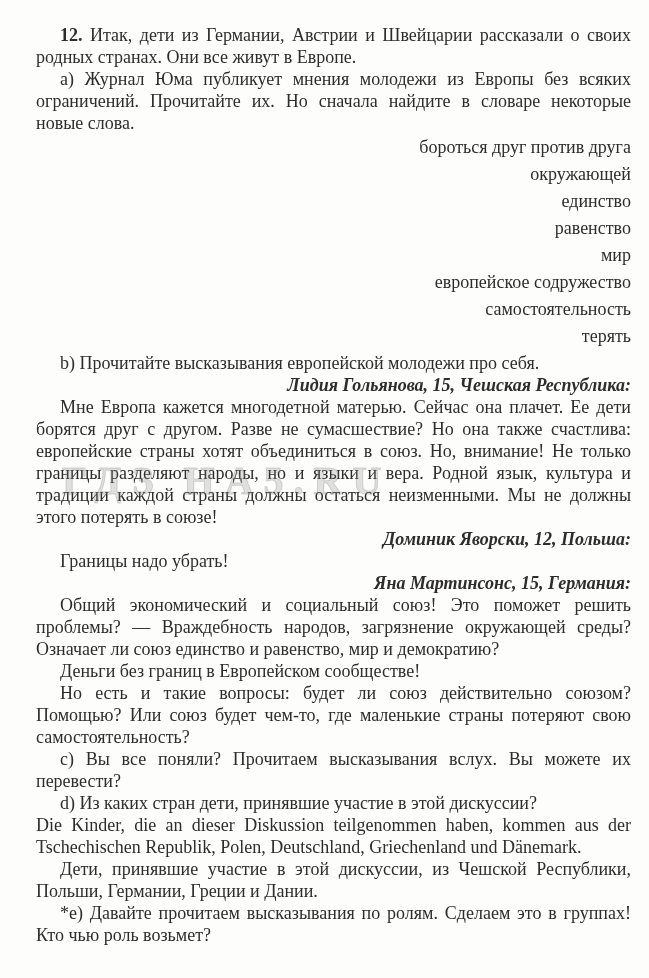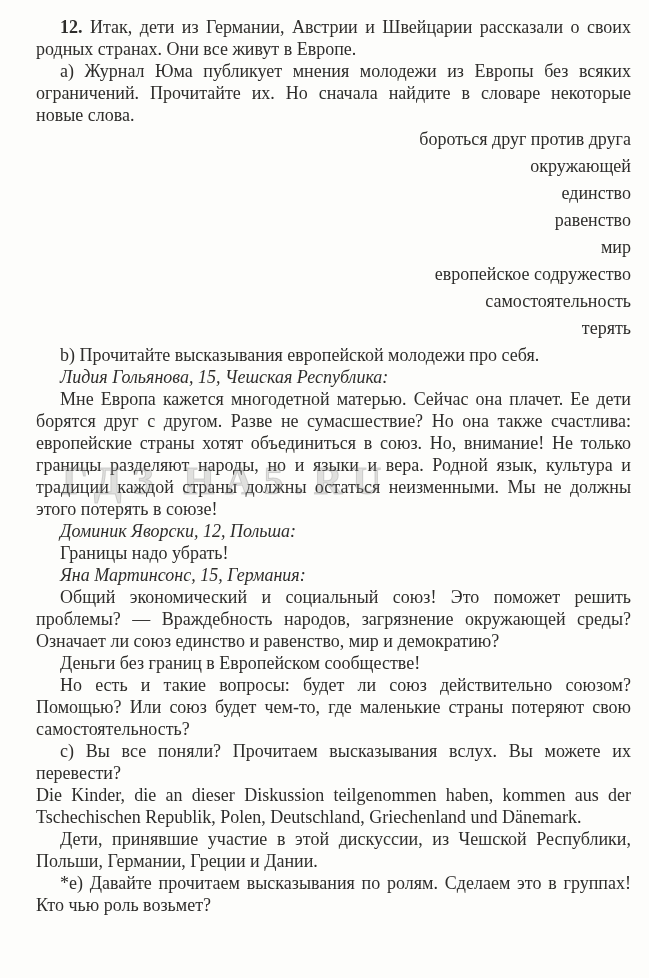--- a/index.html
+++ b/index.html
@@ -7,40 +7,41 @@
     padding: 0;
     background: #e8e8e6;
   }
   .page {
     position: relative;
     width: 649px;
     height: 978px;
     margin: 0 auto;
     background: #fdfdfb;
     box-sizing: border-box;
-    padding: 16px 18px 4px 36px;
+    padding: 24px 18px 4px 36px;
     font-family: "Liberation Serif", "DejaVu Serif", serif;
     font-size: 18px;
     line-height: 22px;
     color: #2e2d2b;
     overflow: hidden;
   }
   .para {
     margin: 0;
     text-indent: 24px;
     text-align: justify;
   }
   .para.no-indent {
     text-indent: 0;
   }
   .speaker {
     margin: 0;
     text-indent: 24px;
     font-style: italic;
-    text-align: left;
+    text-align: right;
+    font-weight: bold;
   }
   .task-number {
     font-weight: bold;
   }
   .vocab {
     list-style: none;
     margin: 2px 0 2px 0;
     padding: 0 0 0 8px;
   }
   .vocab li {
@@ -95,20 +96,21 @@
 
   <p class="speaker">Яна Мартинсонс, 15, Германия:</p>
   <p class="para">Общий экономический и социальный союз! Это поможет решить проблемы? — Враждебность народов, загрязнение окружающей среды? Означает ли союз единство и равенство, мир и демократию?</p>
 
   <p class="para">Деньги без границ в Европейском сообществе!</p>
 
   <p class="para">Но есть и такие вопросы: будет ли союз действительно союзом? Помощью? Или союз будет чем-то, где маленькие страны потеряют свою самостоятельность?</p>
 
   <p class="para">c) Вы все поняли? Прочитаем высказывания вслух. Вы можете их перевести?</p>
 
+  <p class="para">d) Из каких стран дети, принявшие участие в этой дискуссии?</p>
 
   <p class="para no-indent">Die Kinder, die an dieser Diskussion teilgenommen haben, kommen aus der Tschechischen Republik, Polen, Deutschland, Griechenland und Dänemark.</p>
 
   <p class="para">Дети, принявшие участие в этой дискуссии, из Чешской Республики, Польши, Германии, Греции и Дании.</p>
 
   <p class="para">*e) Давайте прочитаем высказывания по ролям. Сделаем это в группах! Кто чью роль возьмет?</p>
 
   <div class="watermark">ГДЗ НА5.RU</div>
 
 </div>

